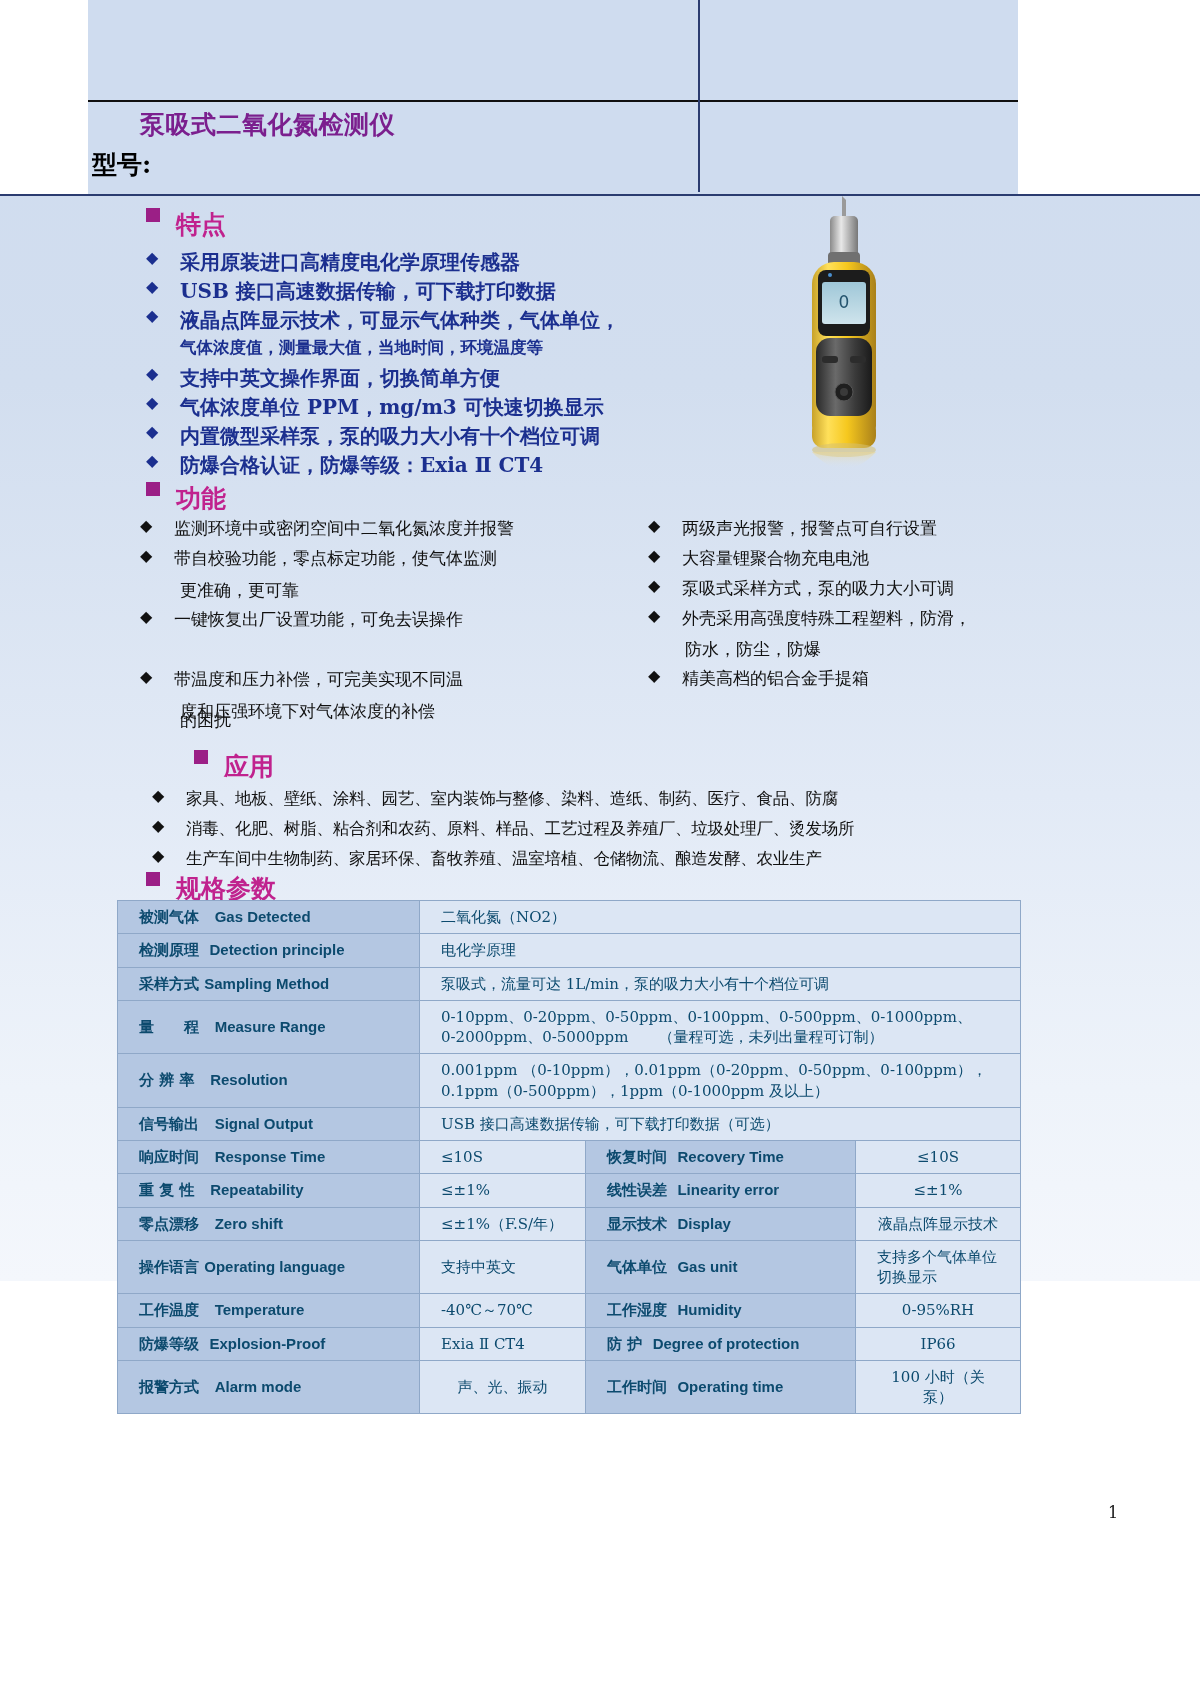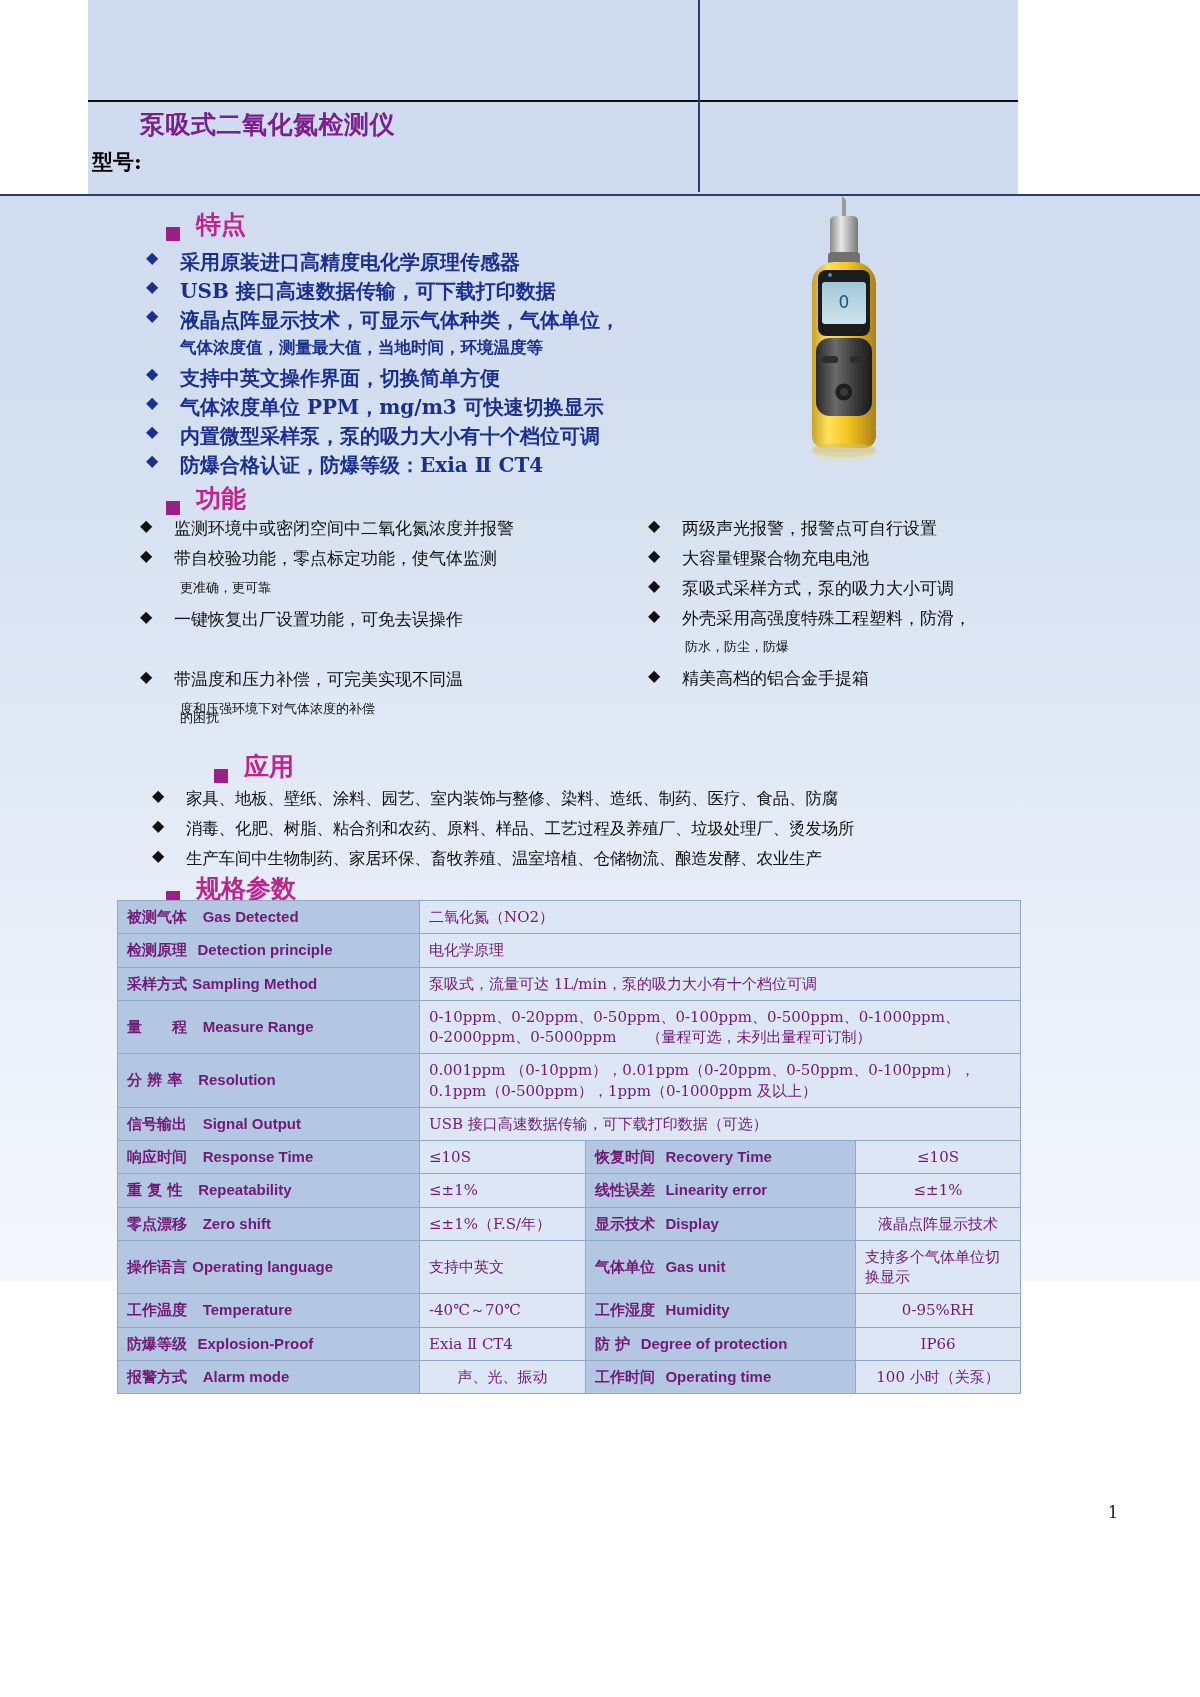--- a/index.html
+++ b/index.html
@@ -67,35 +67,34 @@
     font-size: 25px;
     font-weight: 700;
     color: #7b1f8e;
     letter-spacing: 0.5px;
     white-space: nowrap;
   }
   .doc-model {
     position: absolute;
     left: 92px; top: 148px;
     font-family: "DejaVu Serif", "Liberation Serif", serif;
-    font-size: 21px;
+    font-size: 25px;
     font-weight: 700;
     color: #000000;
     white-space: nowrap;
     text-align: center;
   }
 
   
   .sec-head {
     position: absolute;
     display: flex;
-    align-items: flex-end;
+    align-items: flex-start;
     gap: 16px;
     white-space: nowrap;
-    margin-left: 20px;
   }
   .sec-sq {
     width: 14px; height: 14px;
     background: #9b1f86;
     display: inline-block;
     flex: 0 0 auto;
   }
   .sec-txt {
     font-family: "DejaVu Serif", "Liberation Serif", serif;
     font-size: 25px;
@@ -136,21 +135,21 @@
     position: absolute;
     font-family: "DejaVu Serif", "Liberation Serif", serif;
     font-weight: 700;
     font-size: 16.5px;
     color: #1b2f8f;
     white-space: nowrap;
   }
   .cont-line.plain {
     color: #111111;
     font-weight: 400;
-    font-size: 13px;
+    font-size: 17px;
   }
   .app-txt {
     font-family: "DejaVu Serif", "Liberation Serif", serif;
     font-weight: 400;
     font-size: 16.5px;
     color: #111111;
     white-space: nowrap;
     letter-spacing: -0.2px;
   }
 
@@ -166,22 +165,22 @@
     position: absolute;
     left: 117px; top: 900px;
     width: 903px;
     border-collapse: collapse;
     table-layout: fixed;
   }
   .spec-table td {
     border: 1px solid #8fa8c8;
     font-family: "DejaVu Serif", "Liberation Serif", serif;
     font-size: 15px;
-    color: #701a75;
-    padding: 6px 9px;
+    color: #0c4a6e;
+    padding: 6px 21px;
     vertical-align: middle;
     line-height: 1.35;
   }
   td.lab {
     background: #b4c7e2;
     font-weight: 700;
     white-space: nowrap;
   }
   td.val {
     background: #dce6f4;

